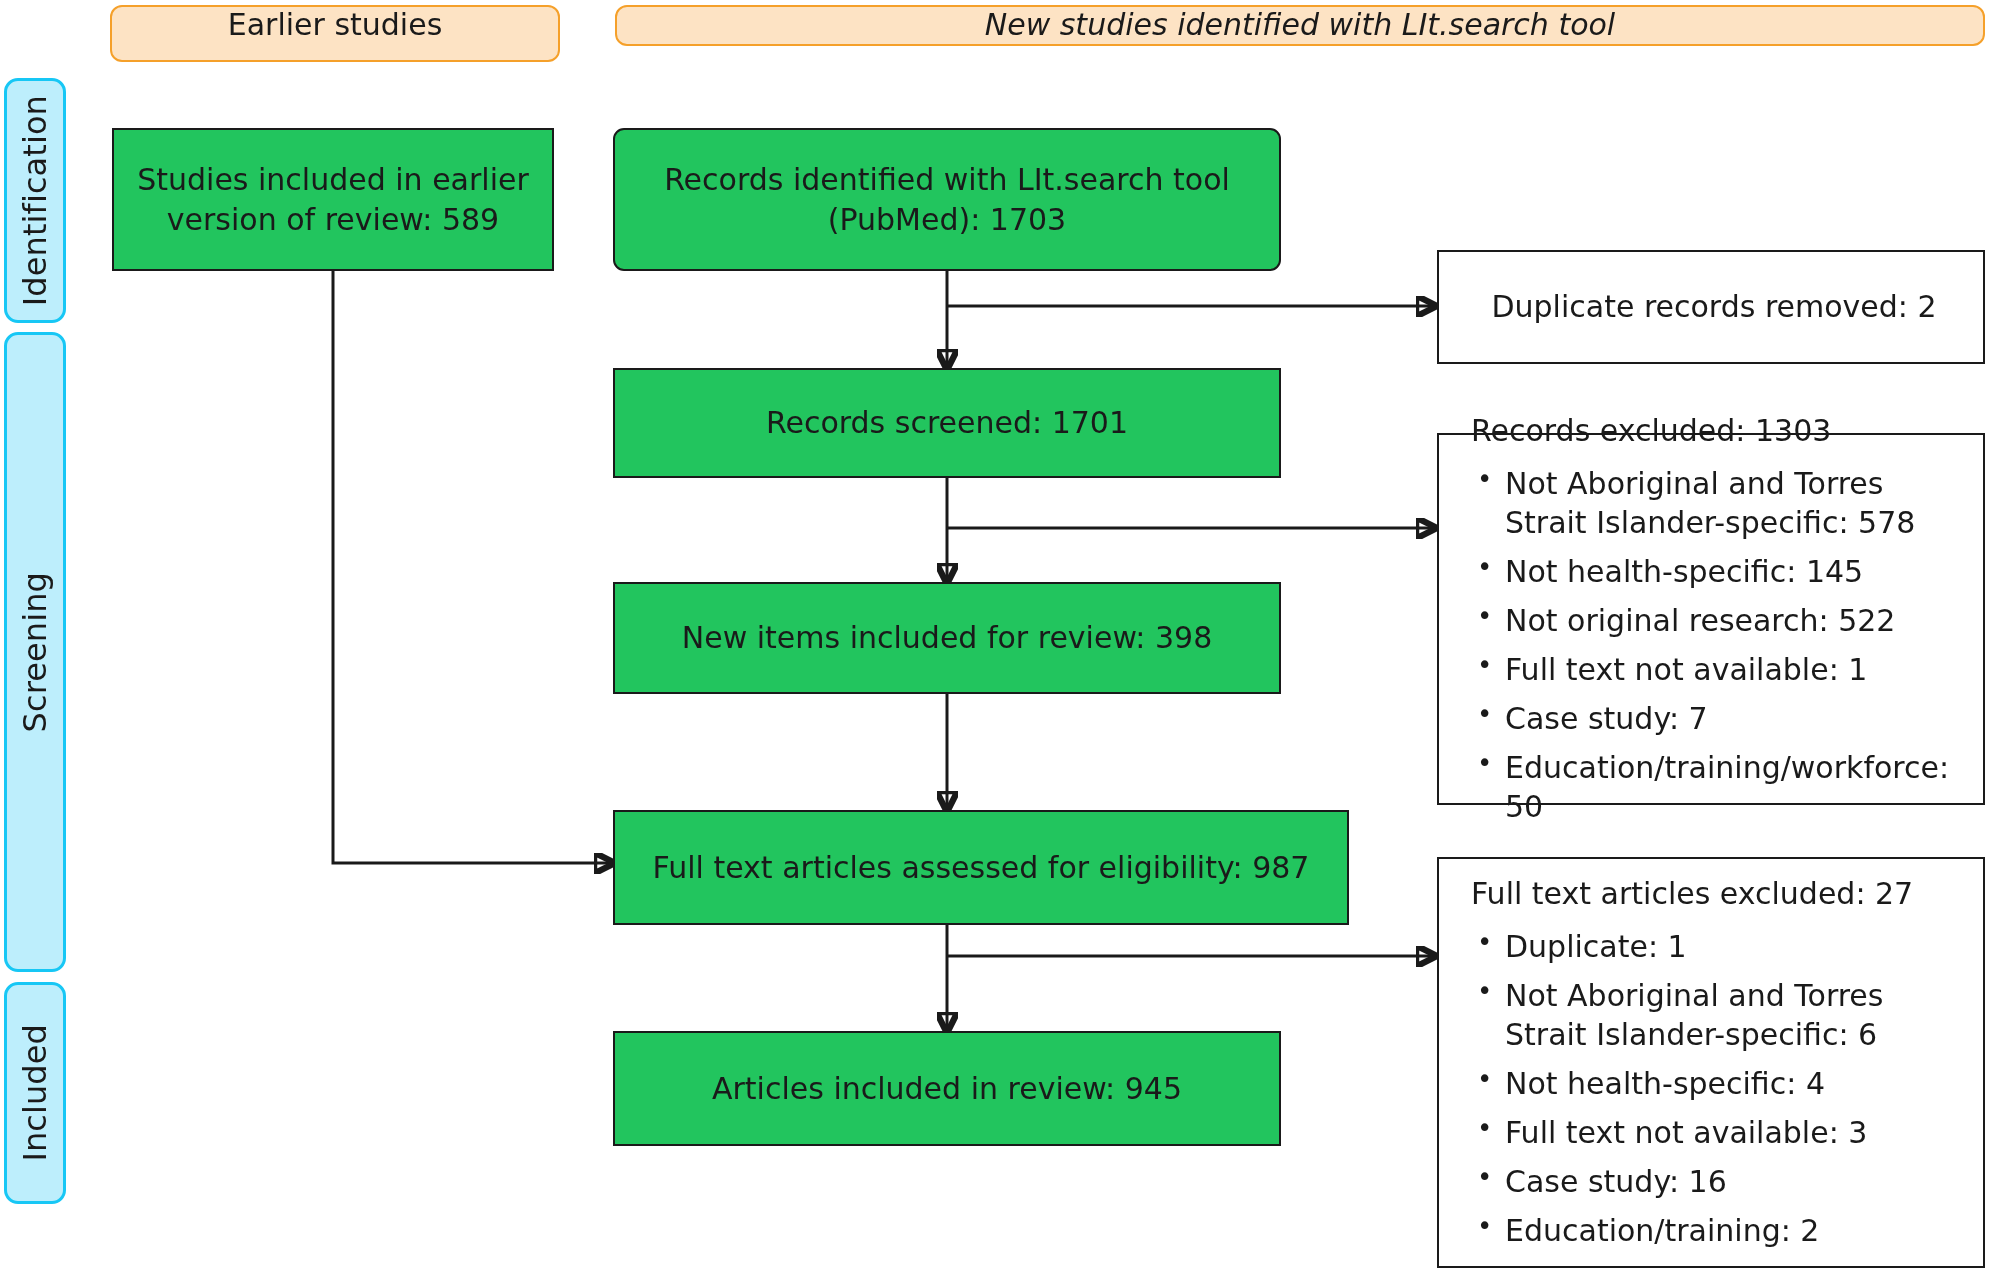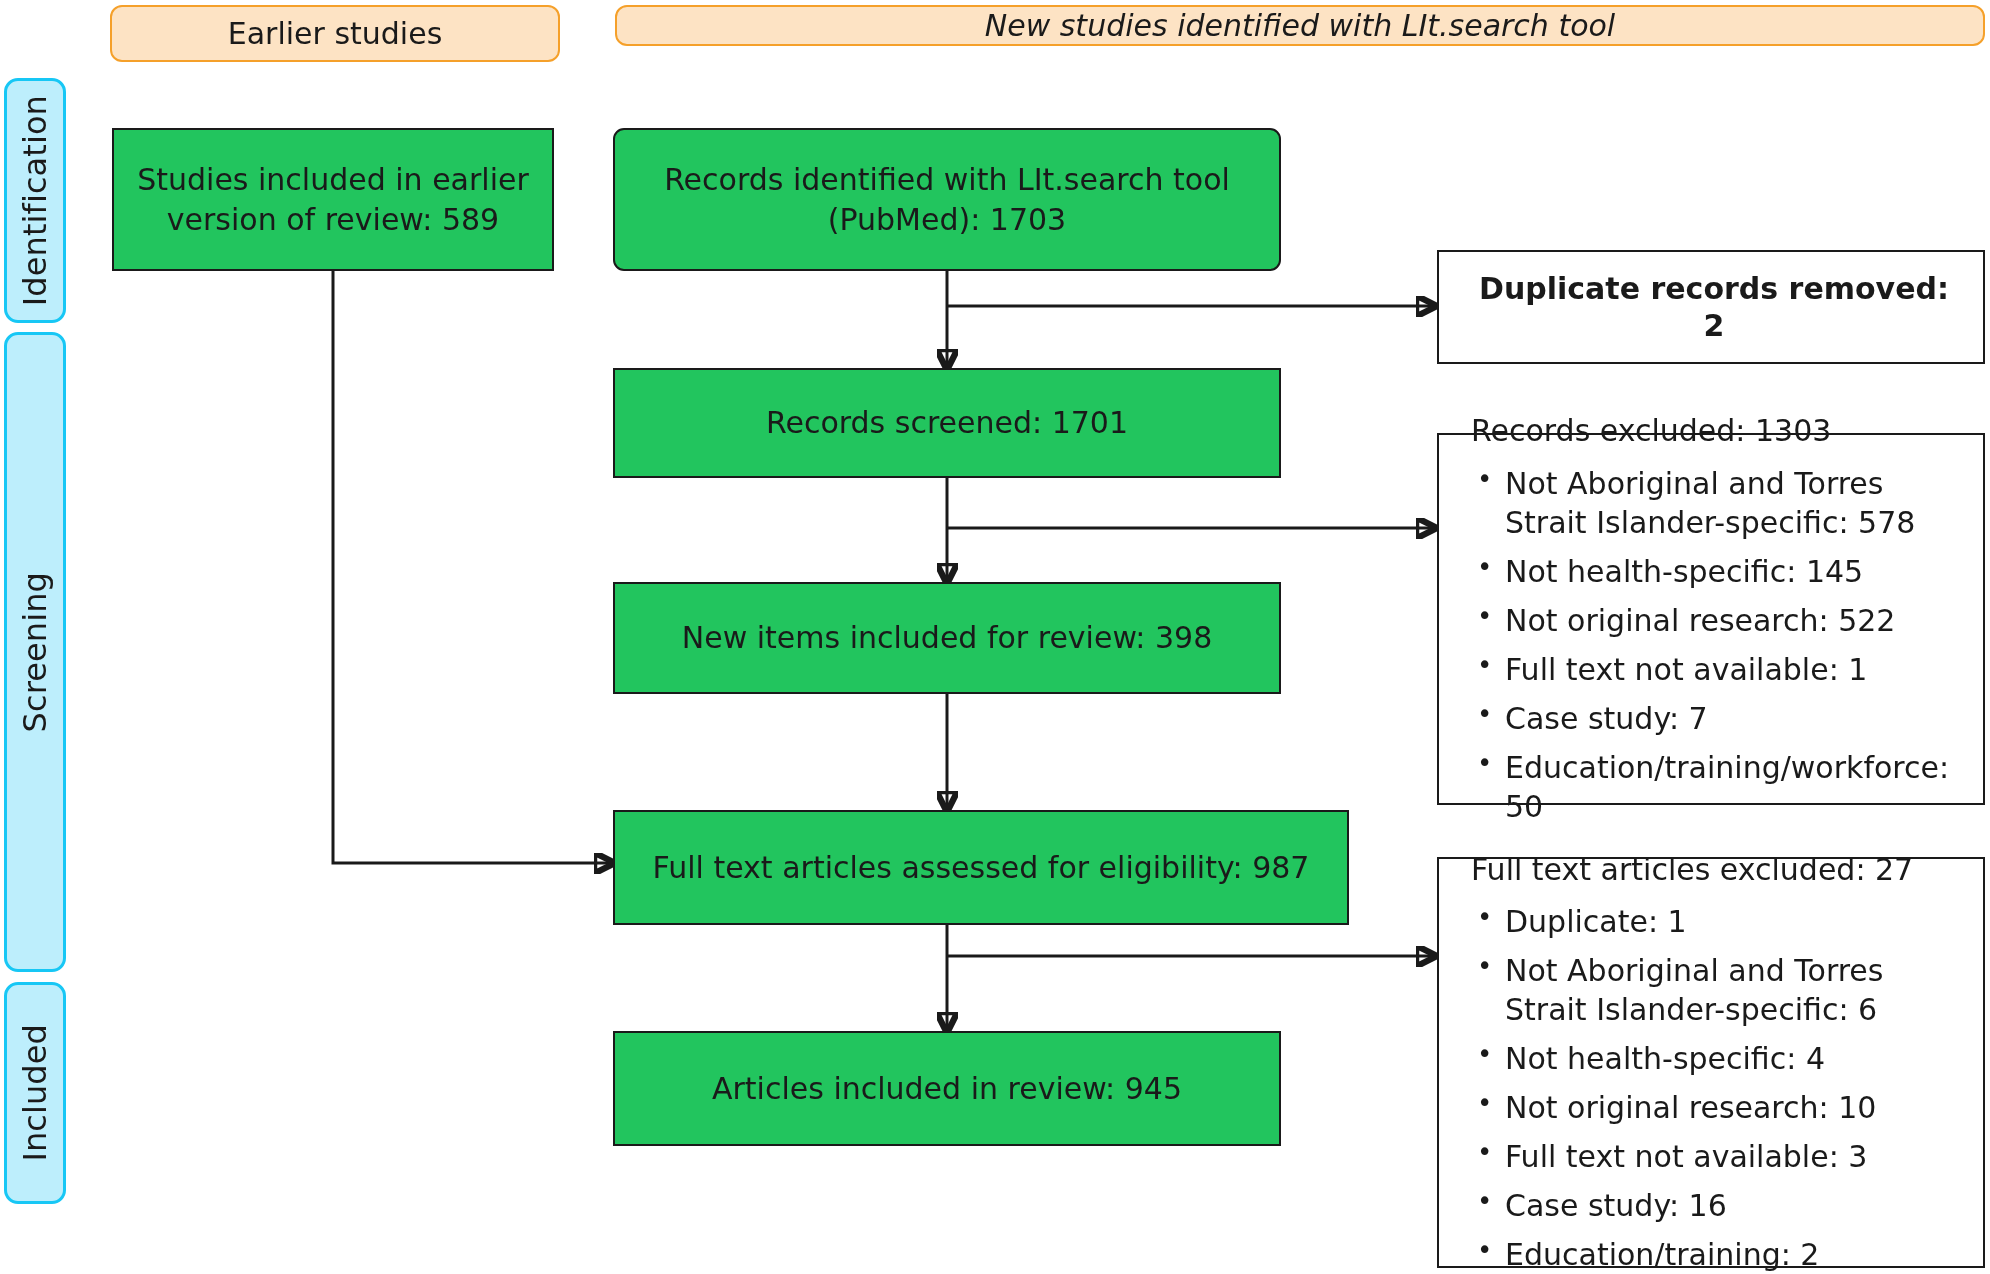--- a/index.html
+++ b/index.html
@@ -39,21 +39,21 @@
     white-space: nowrap;
   }
 
   
   .banner {
     position: absolute;
     background: #fde3c4;
     border: 2px solid #f5a02a;
     border-radius: 12px;
     display: flex;
-    align-items: center;
+    align-items: flex-start;
     justify-content: center;
     font-size: 30px;
     color: #1a1a1a;
     text-align: center;
     padding: 0 10px;
   }
 
   
   .node {
     position: absolute;
@@ -187,41 +187,40 @@
 
   <div class="node" style="left:613px; top:810px; width:736px; height:115px;">
     <span>Full text articles assessed for eligibility: 987</span>
   </div>
 
   <div class="node" style="left:613px; top:1031px; width:668px; height:115px;">
     <span>Articles included in review: 945</span>
   </div>
 
   <div class="exnode" style="left:1437px; top:250px; width:548px; height:114px;">
-    <div class="ex-title" style="margin-bottom:0; text-align:center;font-weight:bold;">Duplicate records removed: 2</div>
+    <div class="ex-title" style="margin-bottom:0; text-align:center;">Duplicate records removed: 2</div>
   </div>
 
   <div class="exnode" style="left:1437px; top:433px; width:548px; height:372px;">
     <div class="ex-title">Records excluded: 1303</div>
     <ul>
       <li>Not Aboriginal and Torres Strait Islander-specific: 578</li>
       <li>Not health-specific: 145</li>
       <li>Not original research: 522</li>
       <li>Full text not available: 1</li>
       <li>Case study: 7</li>
       <li>Education/training/workforce: 50</li>
     </ul>
   </div>
 
   <div class="exnode" style="left:1437px; top:857px; width:548px; height:411px;">
     <div class="ex-title">Full text articles excluded: 27</div>
     <ul>
       <li>Duplicate: 1</li>
       <li>Not Aboriginal and Torres Strait Islander-specific: 6</li>
       <li>Not health-specific: 4</li>
-      <li>Not original research: 10</li>
       <li>Full text not available: 3</li>
       <li>Case study: 16</li>
       <li>Education/training: 2</li>
     </ul>
   </div>
 
 </div>
 
 </body></html>

